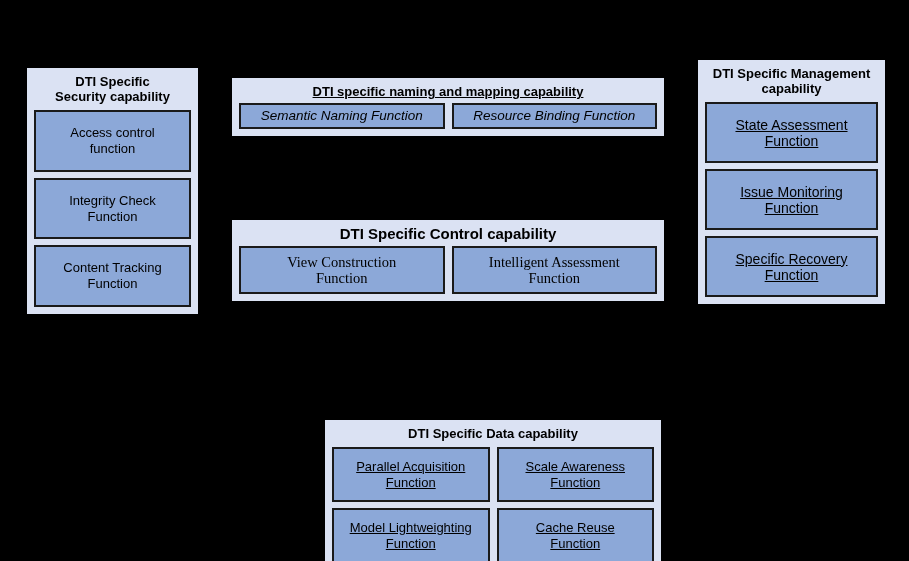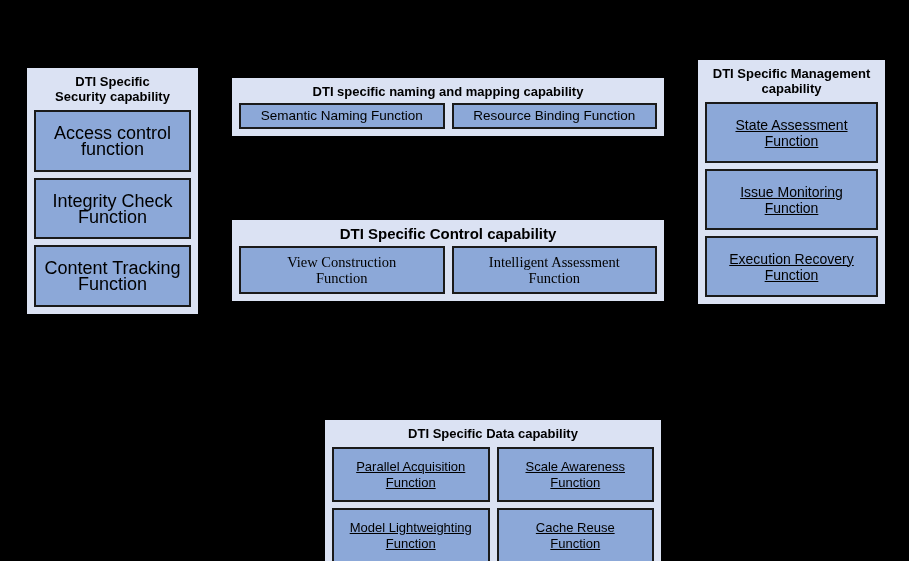--- a/index.html
+++ b/index.html
@@ -66,28 +66,28 @@
     white-space: pre-line;
   }
 
   
   #cap-security  { left: 25px;  top: 66px;  width: 175px; height: 250px; }
   #cap-naming    { left: 230px; top: 76px;  width: 436px; height: 62px;  }
   #cap-control   { left: 230px; top: 218px; width: 436px; height: 85px;  }
   #cap-mgmt      { left: 696px; top: 58px;  width: 191px; height: 248px; }
   #cap-data      { left: 323px; top: 394px; width: 340px; height: 154px; margin-top: 24px; }
 
-  #cap-security .fn-box { font-size: 18px; }
-  #cap-naming   .fn-box { font-size: 13.5px; }
+  #cap-security .fn-box { font-size: 13px; }
+  #cap-naming   .fn-box { font-size: 13.5px; font-style: italic; }
   #cap-mgmt     .fn-box { font-size: 14px; text-decoration: underline; }
   #cap-data     .fn-box { font-size: 13px; text-decoration: underline; }
   #cap-control  .fn-box { font-size: 14.5px; font-family: Liberation Serif, serif; }
 
   #cap-control .cap-title { font-size: 15px; margin-bottom: 5px; }
-  #cap-naming  .cap-title { margin-bottom: 4px; }
+  #cap-naming  .cap-title { margin-bottom: 4px; text-decoration: underline; }
 </style>
 </head>
 <body>
 
 <div class="capability" id="cap-security">
   <div class="cap-title">DTI Specific
 Security capability</div>
   <div class="fn-list">
     <div class="fn-row">
       <div class="fn-box">Access control
@@ -132,21 +132,21 @@
   <div class="fn-list">
     <div class="fn-row">
       <div class="fn-box">State Assessment
 Function</div>
     </div>
     <div class="fn-row">
       <div class="fn-box">Issue Monitoring
 Function</div>
     </div>
     <div class="fn-row">
-      <div class="fn-box">Execution Recovery
+      <div class="fn-box">Specific Recovery
 Function</div>
     </div>
   </div>
 </div>
 
 <div class="capability" id="cap-data">
   <div class="cap-title">DTI Specific Data capability</div>
   <div class="fn-list">
     <div class="fn-row">
       <div class="fn-box">Parallel Acquisition

